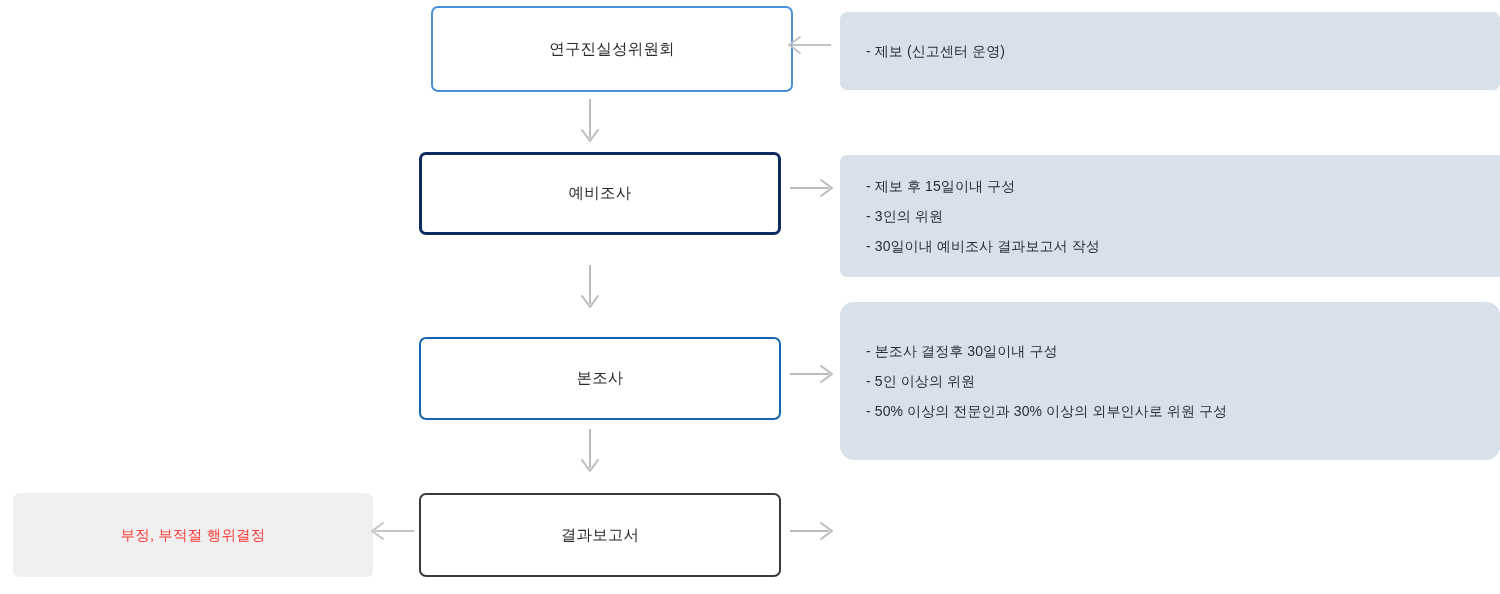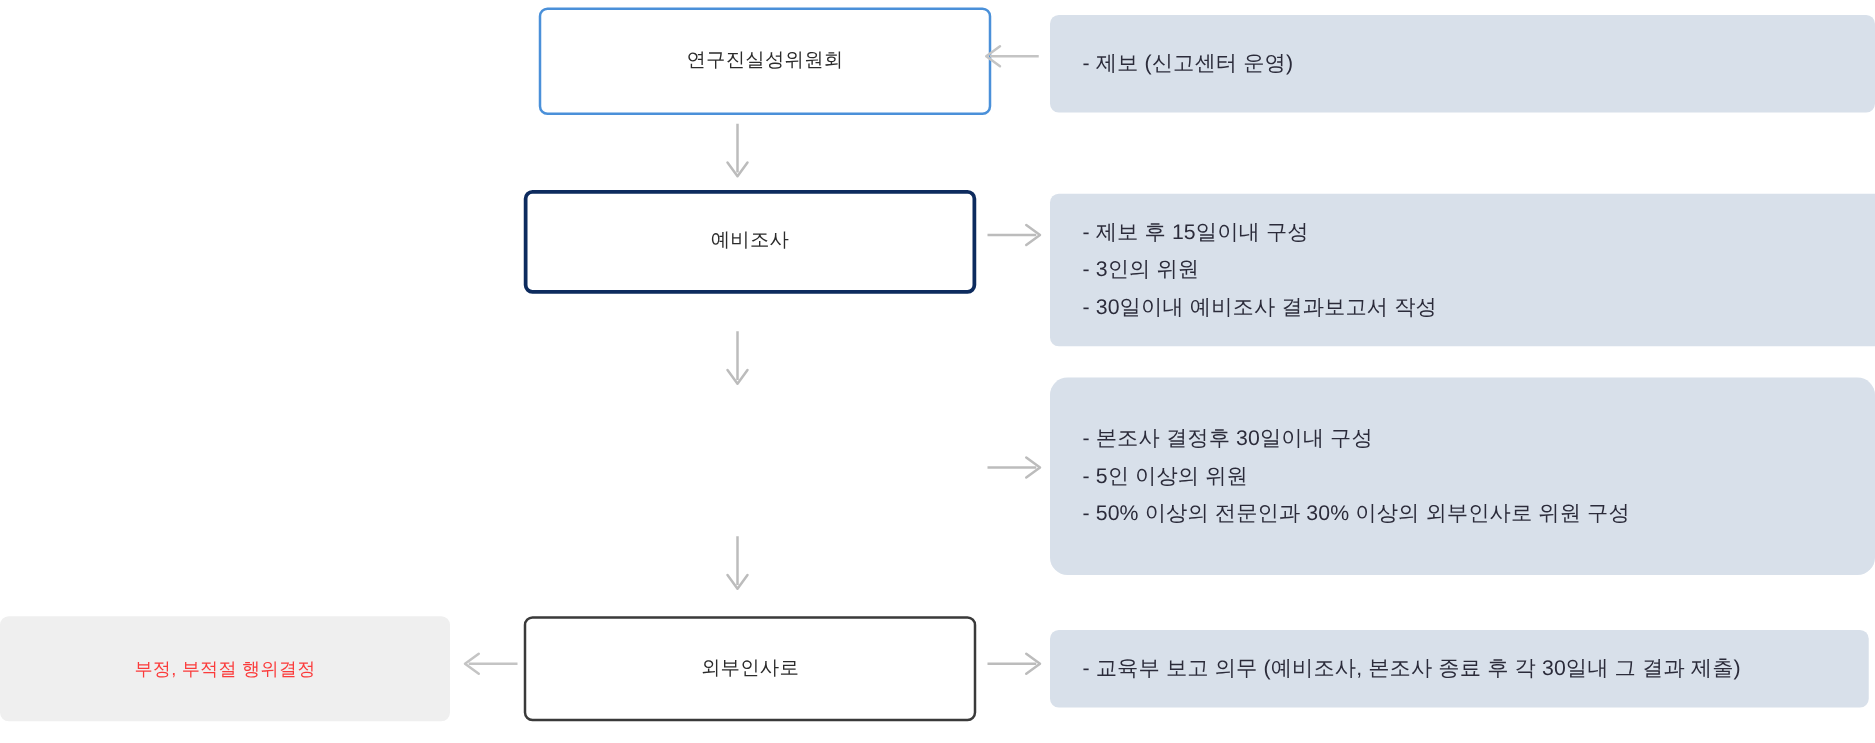--- a/index.html
+++ b/index.html
@@ -44,21 +44,21 @@
   }
 
   .proc-1 { top: 6px;   height: 86px;  border: 2px solid #4a90d9; margin-left: 12px; }
   .proc-2 { top: 152px; height: 83px;  border: 3px solid #0d2b5e; }
   .proc-3 { top: 337px; height: 83px;  border: 2.5px solid #1565b0; }
   .proc-4 { top: 493px; height: 84px;  border: 2px solid #3a3a3a; }
 
   
   .outcome-box {
     position: absolute;
-    left: 0px;
+    left: 13px;
     top: 493px;
     width: 360px;
     height: 84px;
     box-sizing: border-box;
     background: #efefef;
     border-radius: 7px;
     display: flex;
     align-items: center;
     justify-content: center;
     text-align: left;
@@ -80,21 +80,21 @@
     flex-direction: column;
     justify-content: center;
     padding: 0 0 0 26px;
   }
   .note-1 { top: 12px;  width: 660px; height: 78px; }
   .note-2 { top: 155px; width: 770px; height: 122px; }
   .note-3 { top: 302px; width: 660px; height: 158px; border-radius: 14px; }
   .note-4 { top: 504px; width: 655px; height: 62px; }
 
   .note-line {
-    font-size: 17px;
+    font-size: 14px;
     color: #2b2b3a;
     line-height: 30px;
     white-space: nowrap;
     letter-spacing: 0.1px;
   }
 
   
   .arrow {
     position: absolute;
     color: #b9b9b9;
@@ -117,23 +117,26 @@
 <div class="stage">
 
   <div class="proc-box proc-1">
     <span class="proc-label">연구진실성위원회</span>
   </div>
 
   <div class="proc-box proc-2">
     <span class="proc-label">예비조사</span>
   </div>
 
+  <div class="proc-box proc-3">
+    <span class="proc-label">본조사</span>
+  </div>
 
   <div class="proc-box proc-4">
-    <span class="proc-label">외부인사로</span>
+    <span class="proc-label">결과보고서</span>
   </div>
 
   <div class="outcome-box">
     <span class="outcome-label">부정, 부적절 행위결정</span>
   </div>
 
   <div class="note-box note-1">
     <div class="note-line">- 제보 (신고센터 운영)</div>
   </div>
 
@@ -142,23 +145,20 @@
     <div class="note-line">- 3인의 위원</div>
     <div class="note-line">- 30일이내 예비조사 결과보고서 작성</div>
   </div>
 
   <div class="note-box note-3">
     <div class="note-line">- 본조사 결정후 30일이내 구성</div>
     <div class="note-line">- 5인 이상의 위원</div>
     <div class="note-line">- 50% 이상의 전문인과 30% 이상의 외부인사로 위원 구성</div>
   </div>
 
-  <div class="note-box note-4">
-    <div class="note-line">- 교육부 보고 의무 (예비조사, 본조사 종료 후 각 30일내 그 결과 제출)</div>
-  </div>
 
   <div class="arrow arrow-down-1">
     <svg width="24" height="46" viewBox="0 0 24 46">
       <path d="M12 1 L12 40" stroke="#bcbcbc" stroke-width="2" fill="none"></path>
       <path d="M4 32 L12 43 L20 32" stroke="#bcbcbc" stroke-width="2" fill="none" stroke-linecap="round" stroke-linejoin="round"></path>
     </svg>
   </div>
 
   <div class="arrow arrow-down-2">
     <svg width="24" height="46" viewBox="0 0 24 46">

